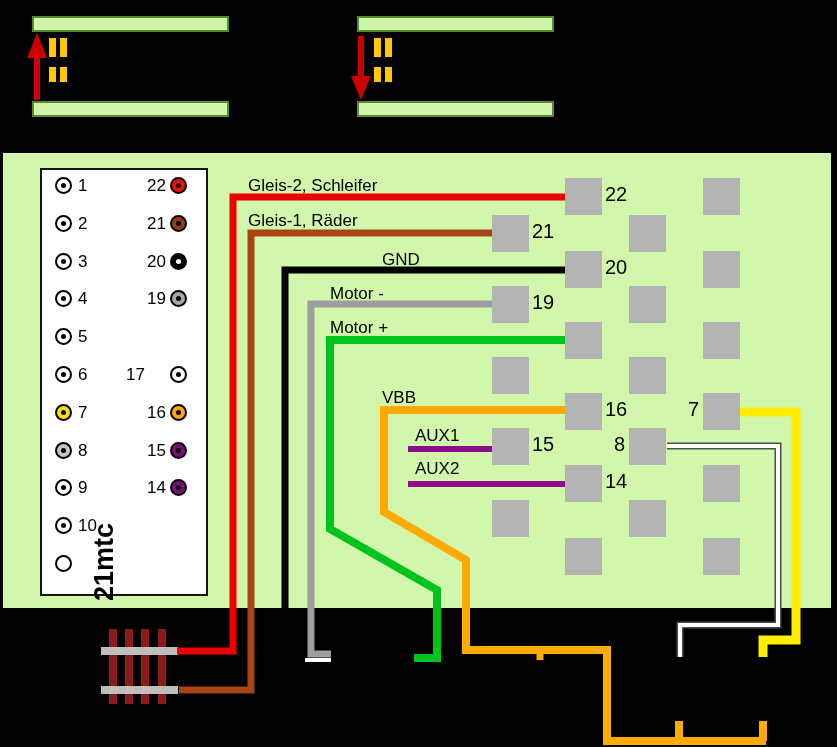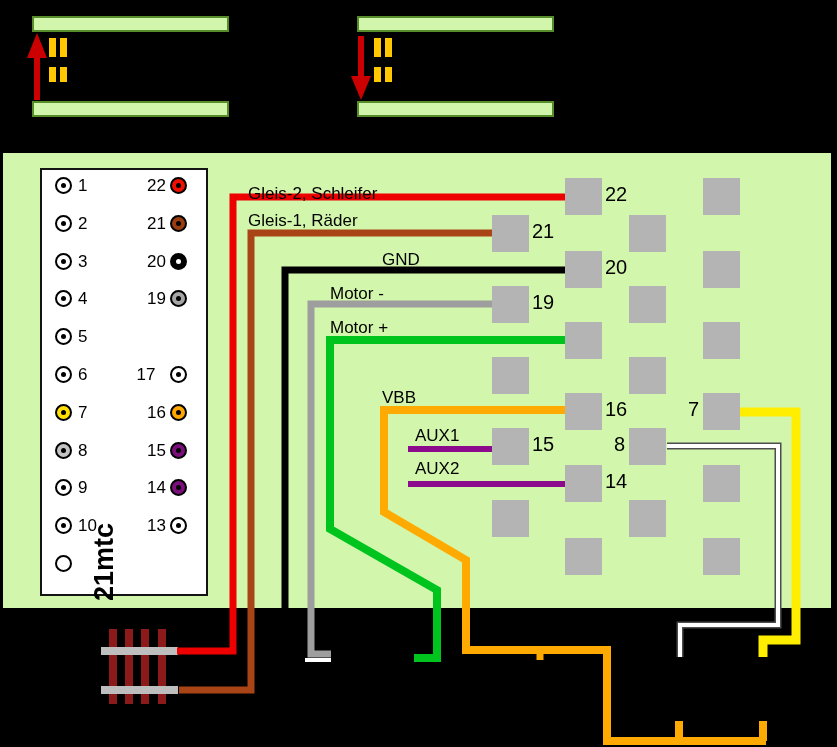--- a/index.html
+++ b/index.html
@@ -113,45 +113,39 @@
       <div class="pin-row" style="top: 118.4px;">
         <span class="pin-circle" style="left: 128px; background: rgb(166, 166, 166);">
           <span class="pin-dot" style="background: rgb(0, 0, 0);"></span>
         </span>
         <span class="pin-num" style="left: 84px; width: 40px; text-align: right;">19</span>
       </div>
       <div class="pin-row" style="top: 194px;">
         <span class="pin-circle" style="left: 128px; background: rgb(255, 255, 255);">
           <span class="pin-dot" style="background: rgb(0, 0, 0);"></span>
         </span>
-        <span class="pin-num" style="left: 84px; width: 40px; text-align: center;">17</span>
+        <span class="pin-num" style="left: 84px; width: 40px; text-align: left;">17</span>
       </div>
       <div class="pin-row" style="top: 231.8px;">
         <span class="pin-circle" style="left: 128px; background: rgb(255, 166, 0);">
           <span class="pin-dot" style="background: rgb(0, 0, 0);"></span>
         </span>
         <span class="pin-num" style="left: 84px; width: 40px; text-align: right;">16</span>
       </div>
       <div class="pin-row" style="top: 269.6px;">
         <span class="pin-circle" style="left: 128px; background: rgb(124, 14, 124);">
           <span class="pin-dot" style="background: rgb(0, 0, 0);"></span>
         </span>
         <span class="pin-num" style="left: 84px; width: 40px; text-align: right;">15</span>
       </div>
       <div class="pin-row" style="top: 307.4px;">
         <span class="pin-circle" style="left: 128px; background: rgb(124, 14, 124);">
           <span class="pin-dot" style="background: rgb(0, 0, 0);"></span>
         </span>
         <span class="pin-num" style="left: 84px; width: 40px; text-align: right;">14</span>
-      </div>
-      <div class="pin-row" style="top: 345.2px;">
-        <span class="pin-circle" style="left: 128px; background: rgb(255, 255, 255);">
-          <span class="pin-dot" style="background: rgb(0, 0, 0);"></span>
-        </span>
-        <span class="pin-num" style="left: 84px; width: 40px; text-align: right;">13</span>
       </div>
     </div>
   <svg id="diagram-svg" width="837" height="747" viewBox="0 0 837 747">
       <rect x="33" y="17" width="195" height="14" fill="#d2f5ac" stroke="#568c2a" stroke-width="2"></rect>
       <rect x="33" y="102" width="195" height="14" fill="#d2f5ac" stroke="#568c2a" stroke-width="2"></rect>
       <rect x="49" y="38" width="7" height="19" fill="#ffc800"></rect>
       <rect x="60" y="38" width="7" height="19" fill="#ffc800"></rect>
       <rect x="49" y="67" width="7" height="15" fill="#ffc800"></rect>
       <rect x="60" y="67" width="7" height="15" fill="#ffc800"></rect>
       <line x1="37" y1="57" x2="37" y2="100" stroke="#cc0000" stroke-width="6"></line>
@@ -216,21 +210,21 @@
   <div class="labels-layer" id="labels">
       <div class="pad-label" style="left: 605px; top: 183px; text-align: left;">22</div>
       <div class="pad-label" style="left: 532px; top: 220px; text-align: left;">21</div>
       <div class="pad-label" style="left: 605px; top: 256px; text-align: left;">20</div>
       <div class="pad-label" style="left: 532px; top: 291px; text-align: left;">19</div>
       <div class="pad-label" style="left: 605px; top: 398px; text-align: left;">16</div>
       <div class="pad-label" style="left: 532px; top: 433px; text-align: left;">15</div>
       <div class="pad-label" style="left: 605px; top: 470px; text-align: left;">14</div>
       <div class="pad-label" style="left: 667px; top: 398px; text-align: right;">7</div>
       <div class="pad-label" style="left: 593px; top: 433px; text-align: right;">8</div>
-      <div class="wire-label" style="left: 248px; top: 176px; margin-top: 8px;">Gleis-2, Schleifer</div>
+      <div class="wire-label" style="left: 248px; top: 176px;">Gleis-2, Schleifer</div>
       <div class="wire-label" style="left: 248px; top: 211px;">Gleis-1, Räder</div>
       <div class="wire-label" style="left: 382px; top: 250px; text-align: center;">GND</div>
       <div class="wire-label" style="left: 330px; top: 284px;">Motor -</div>
       <div class="wire-label" style="left: 330px; top: 318px;">Motor +</div>
       <div class="wire-label" style="left: 382px; top: 388px;">VBB</div>
       <div class="wire-label" style="left: 415px; top: 426px;">AUX1</div>
       <div class="wire-label" style="left: 415px; top: 459px;">AUX2</div>
     </div>
 </div>
 

